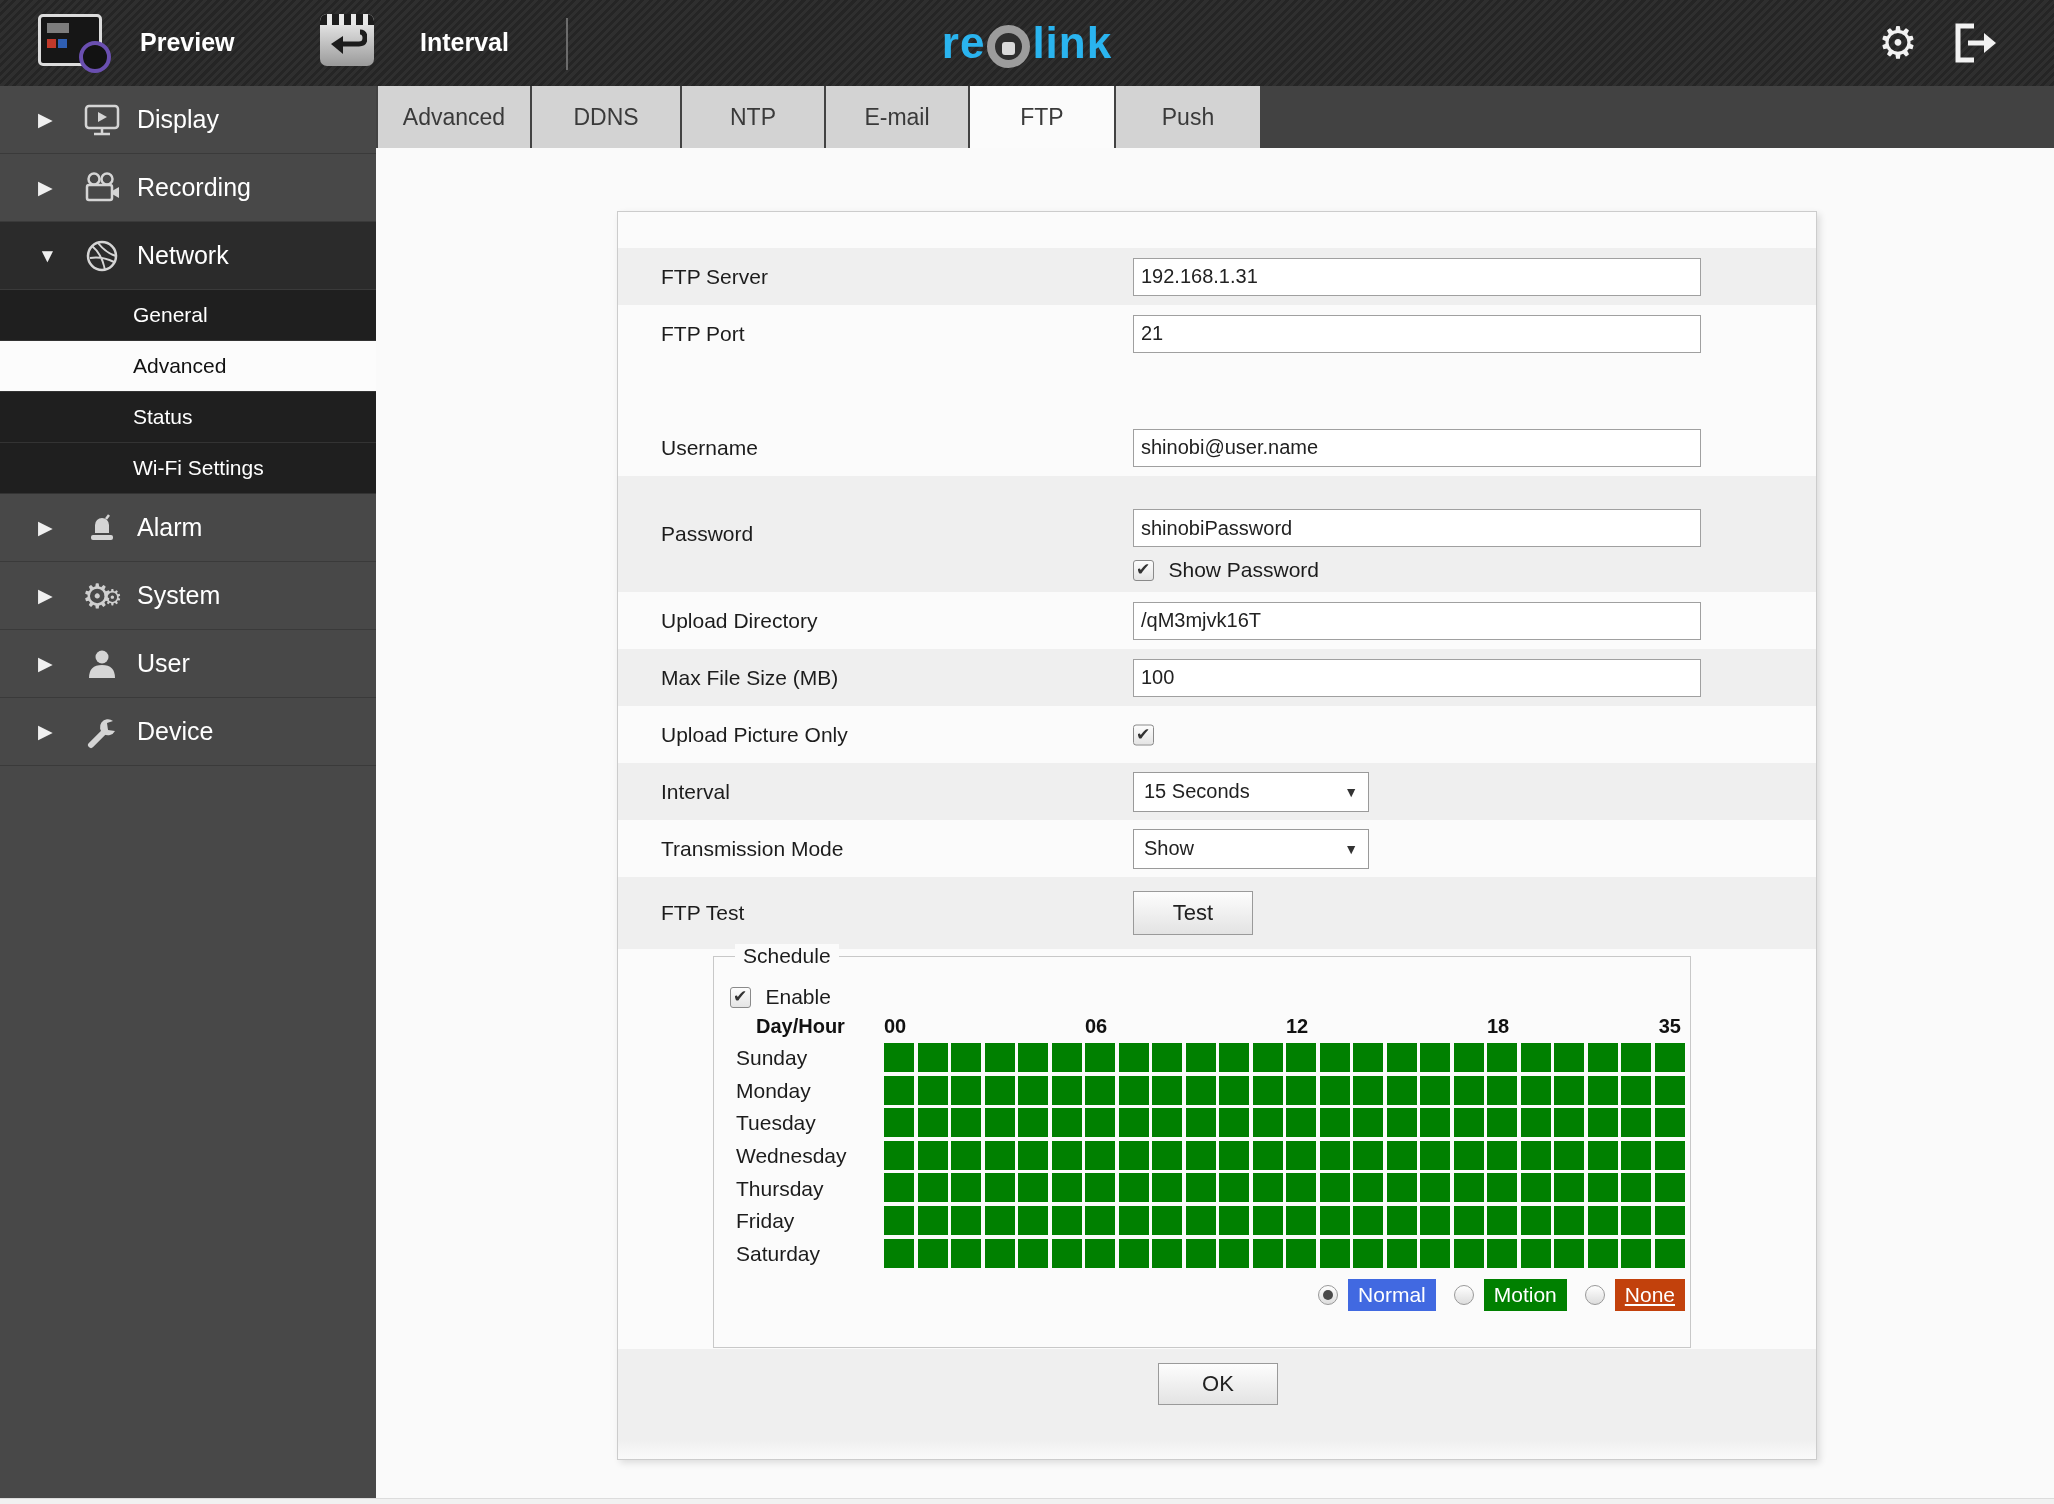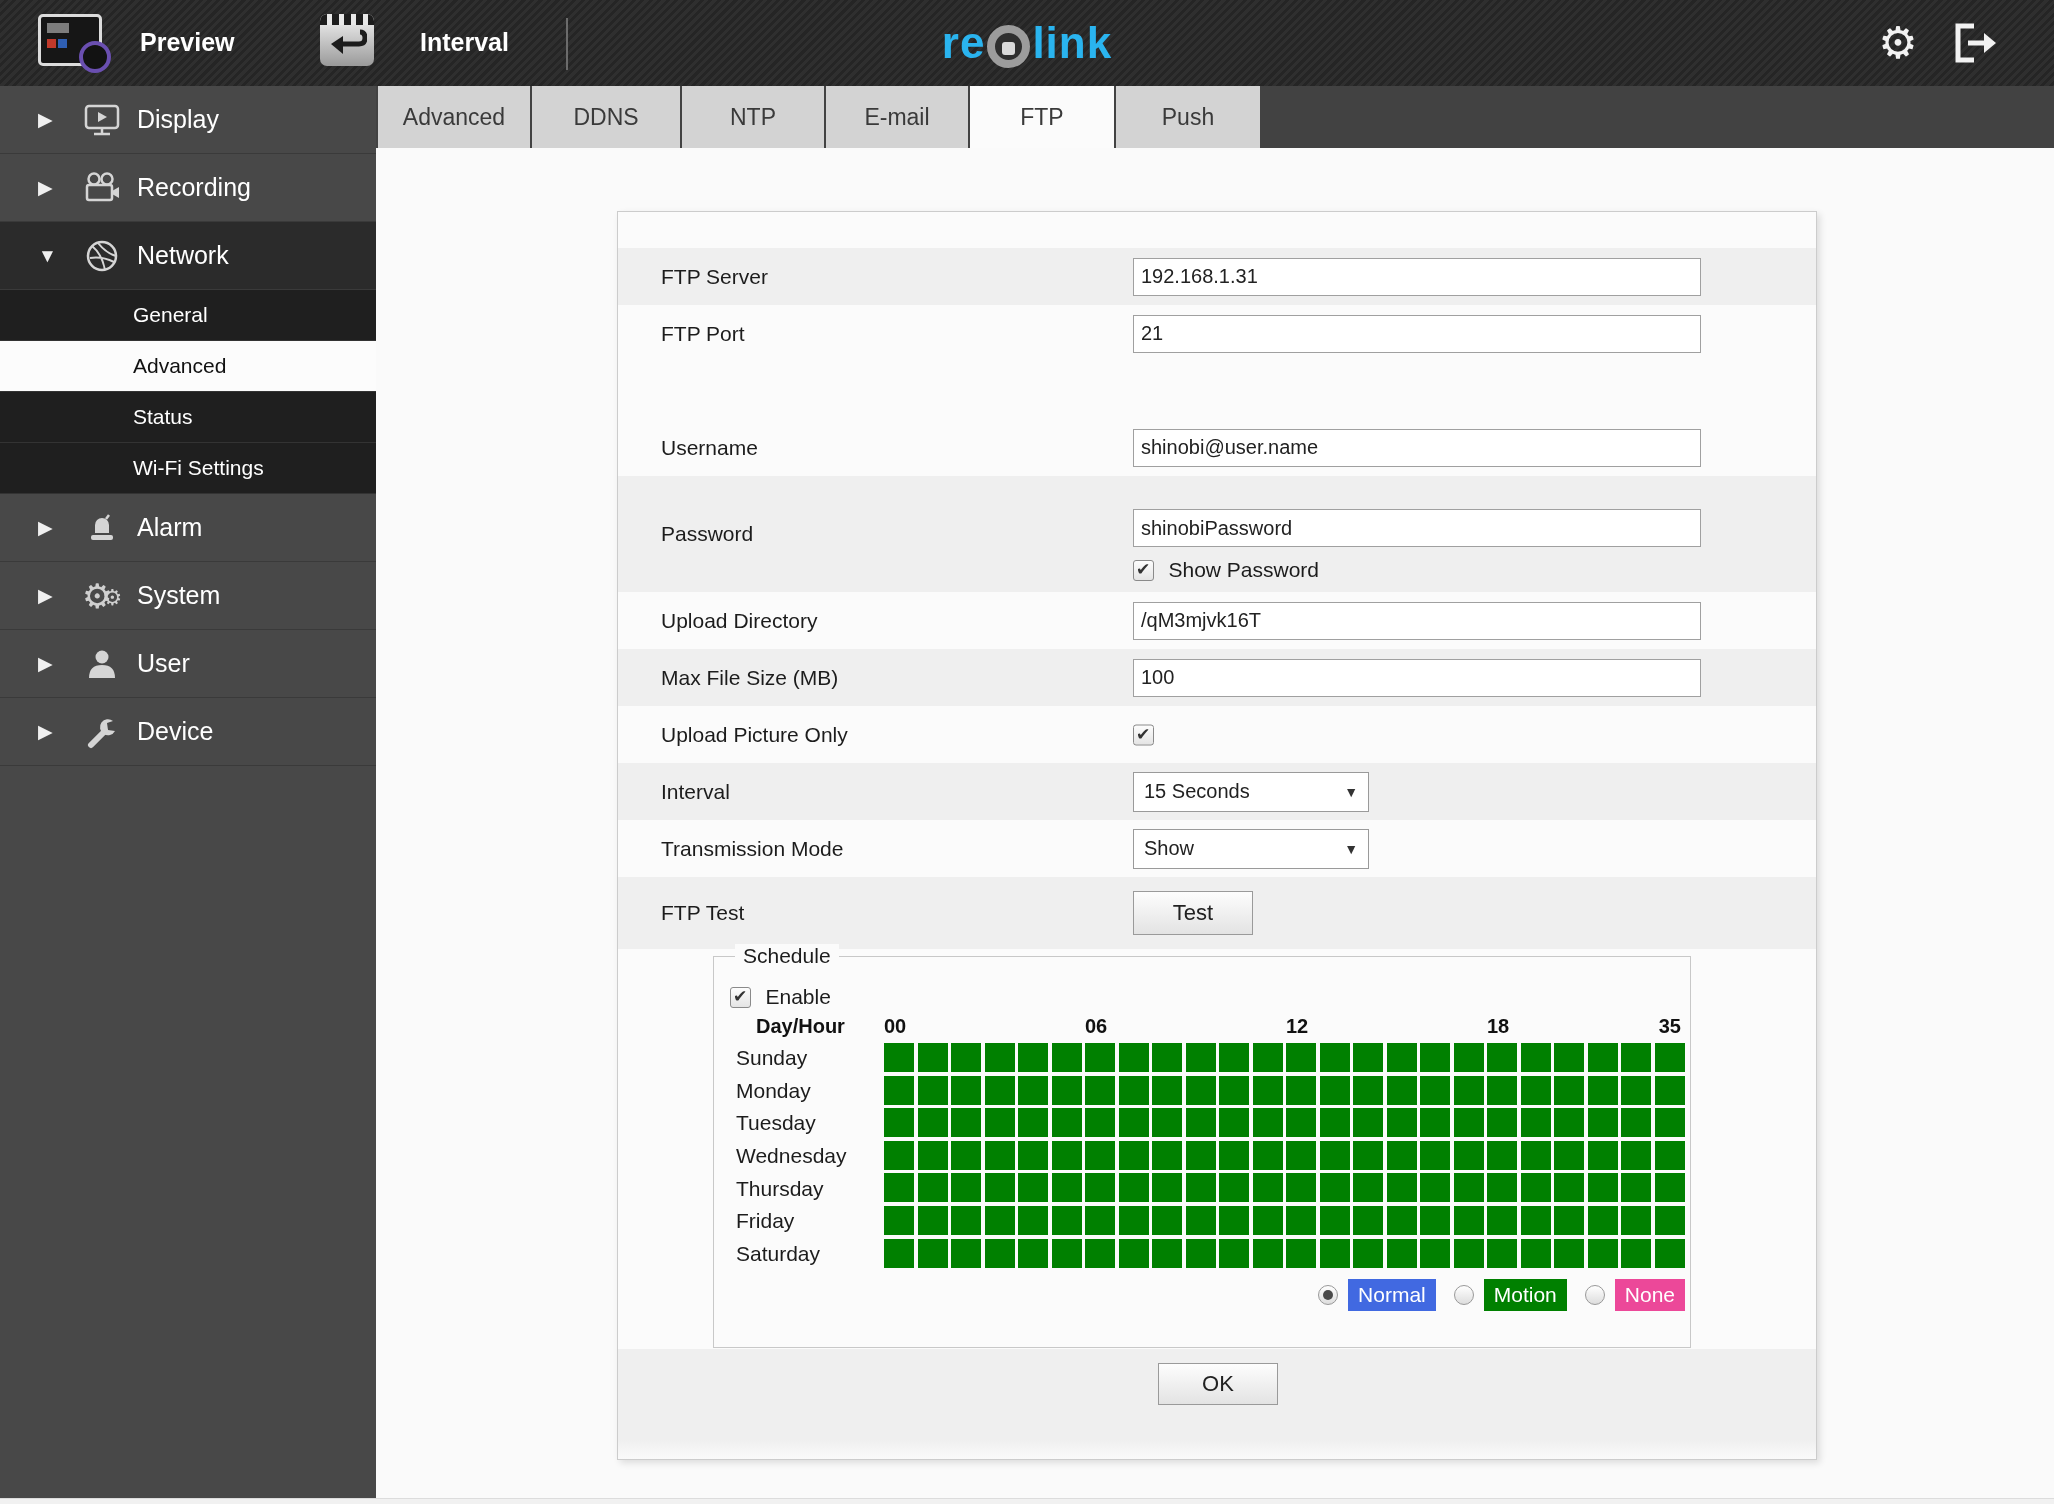--- a/index.html
+++ b/index.html
@@ -504,21 +504,21 @@
               <div class="g-cell" style="background: rgb(0, 128, 0);"></div>
               <div class="g-cell" style="background: rgb(0, 128, 0);"></div>
             </div>
           </div>
         <div id="mode-group">
             <span class="radio selected"></span>
             <span class="mode-label" style="background: rgb(65, 105, 225);">Normal</span>
             <span class="radio"></span>
             <span class="mode-label" style="background: rgb(0, 128, 0);">Motion</span>
             <span class="radio"></span>
-            <span class="mode-label" style="background: #ec4899;">None</span>
+            <span class="mode-label" style="background: #c2410c; text-decoration: underline;">None</span>
           </div>
       </div>
 
       <div id="ok-footer">
         <button class="btn" id="ok-btn">OK</button>
       </div>
     </div>
   </div>
 
   <div id="bottom-scrollbar"></div>

